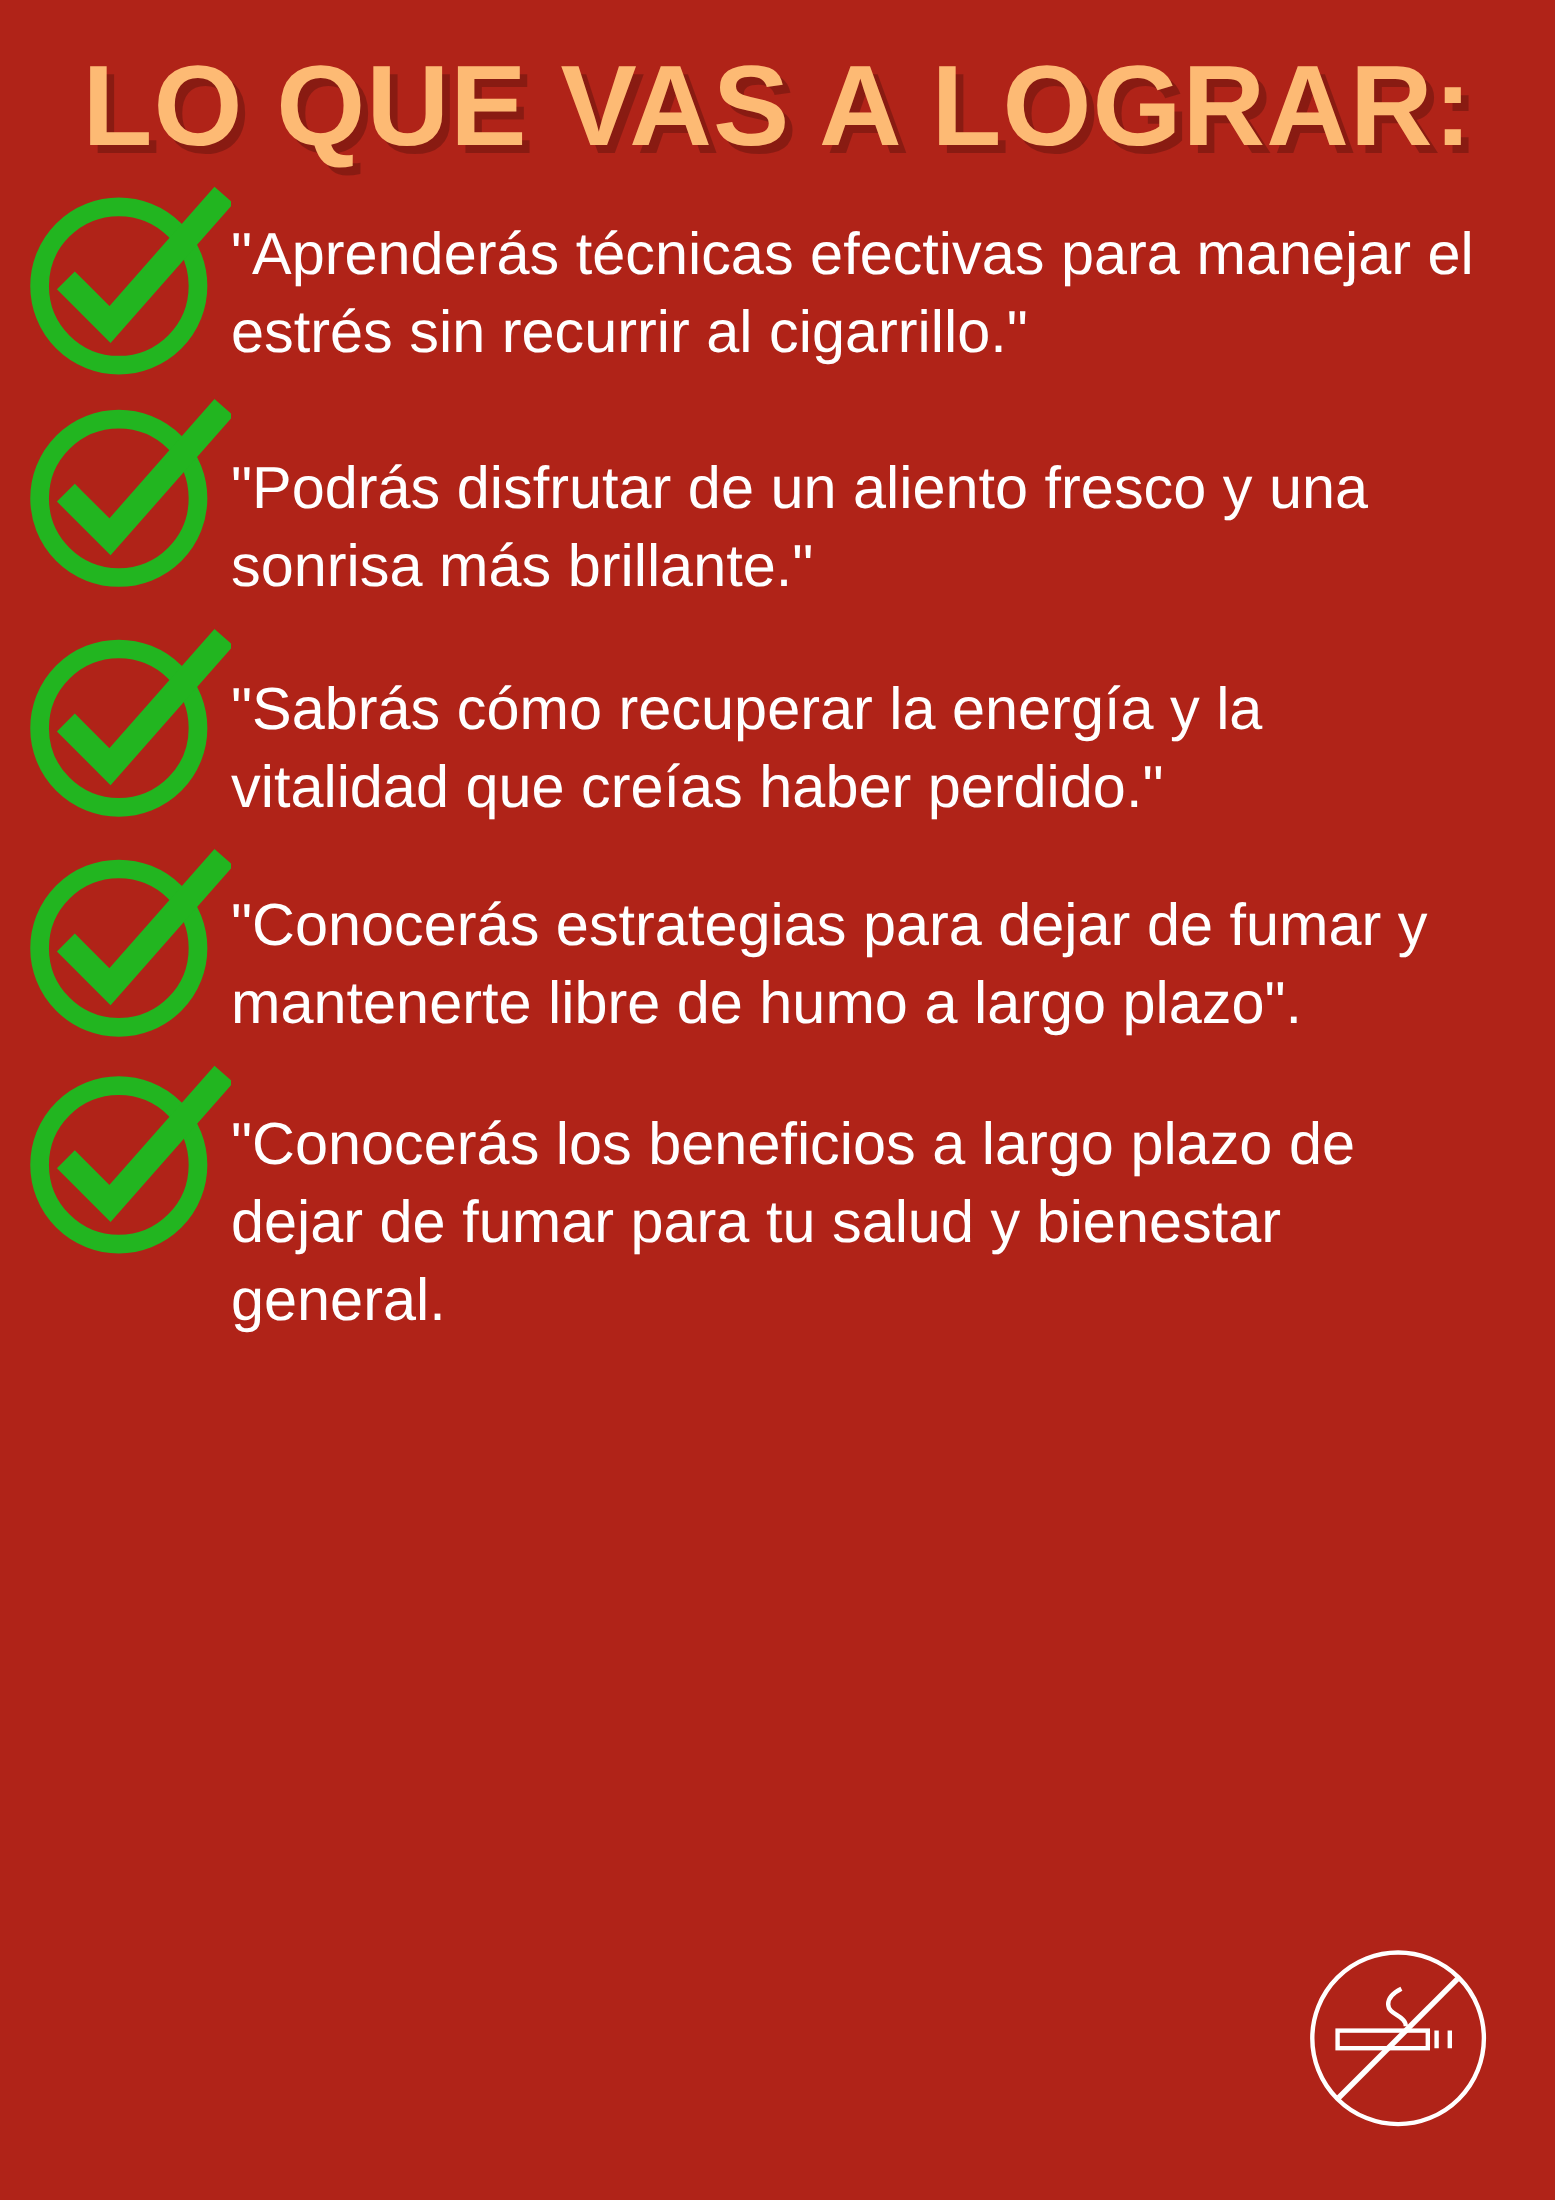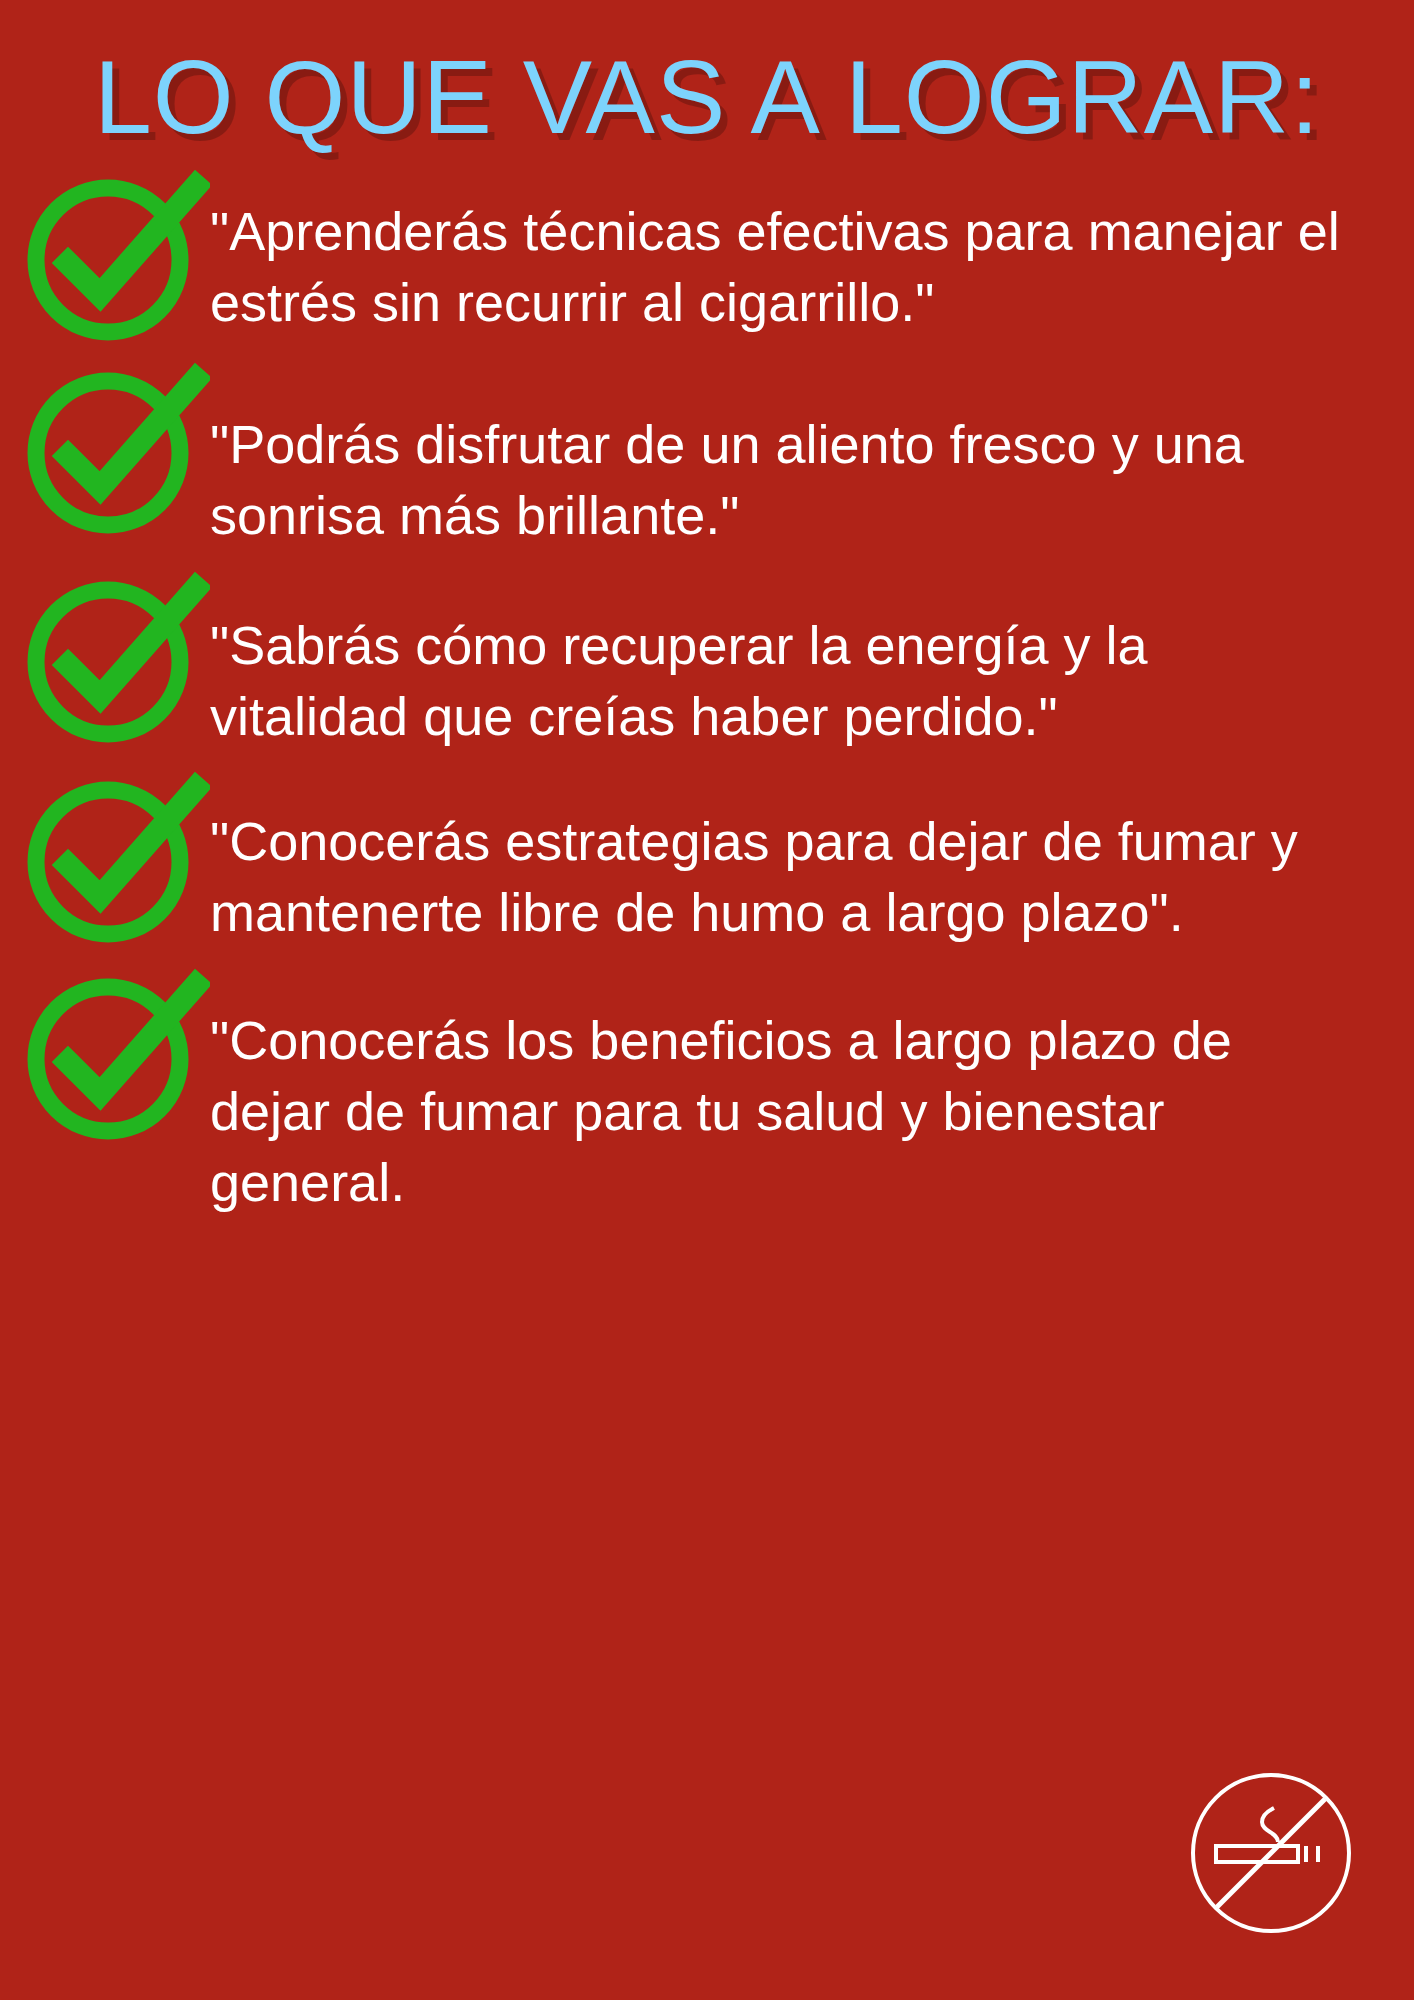--- a/index.html
+++ b/index.html
@@ -15,22 +15,22 @@
     position: relative;
   }
   .poster {
     position: relative;
     width: 1414px;
     height: 2000px;
     box-sizing: border-box;
     padding: 30px 40px 0 40px;
   }
   .poster-title {
-    color: #7dd3fc;
-    font-weight: normal;
+    color: #fdba74;
+    font-weight: bold;
     font-size: 104px;
     line-height: 1.02;
     text-align: center;
     letter-spacing: 1px;
     text-shadow: 7px 7px 0 rgba(0,0,0,0.22);
     margin: 14px 0 22px 0;
     padding: 0 20px;
   }
   .bullet-list {
     margin: 0;

